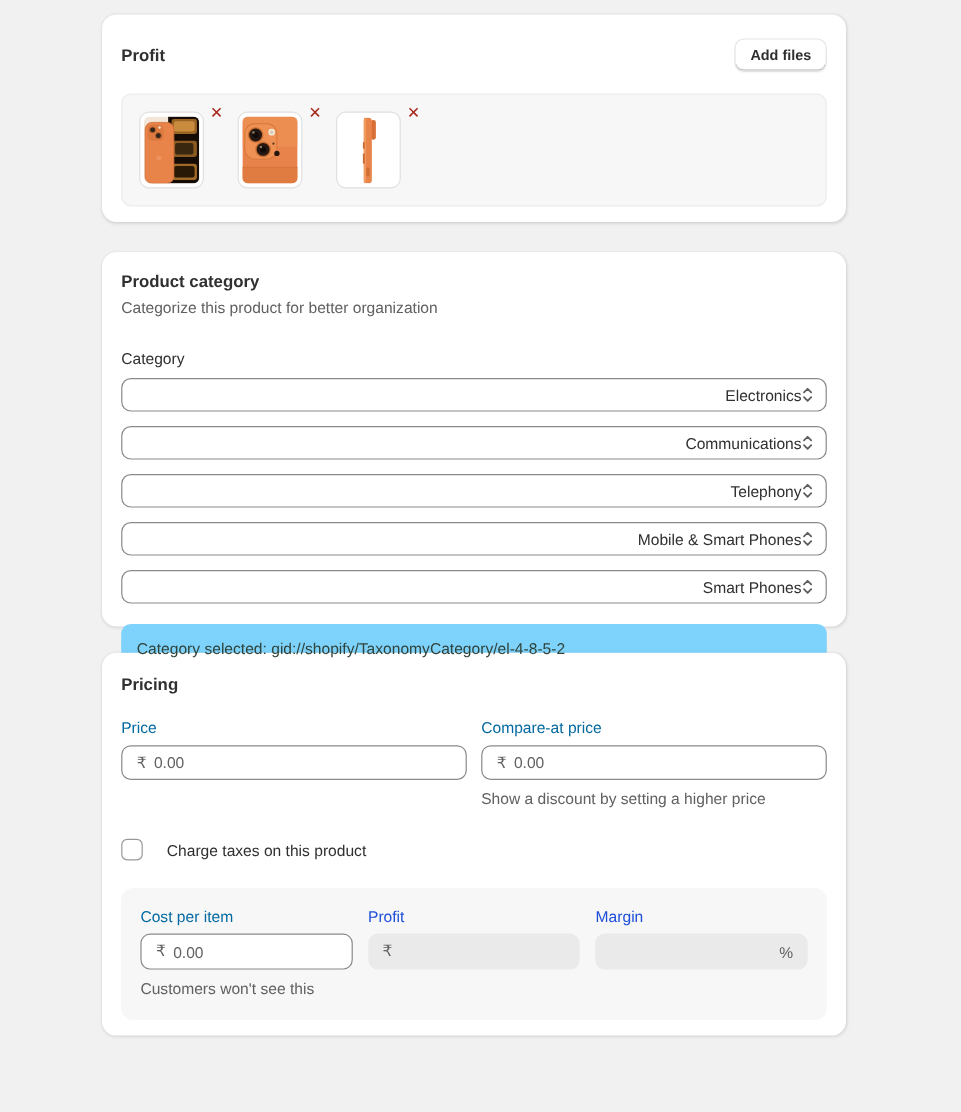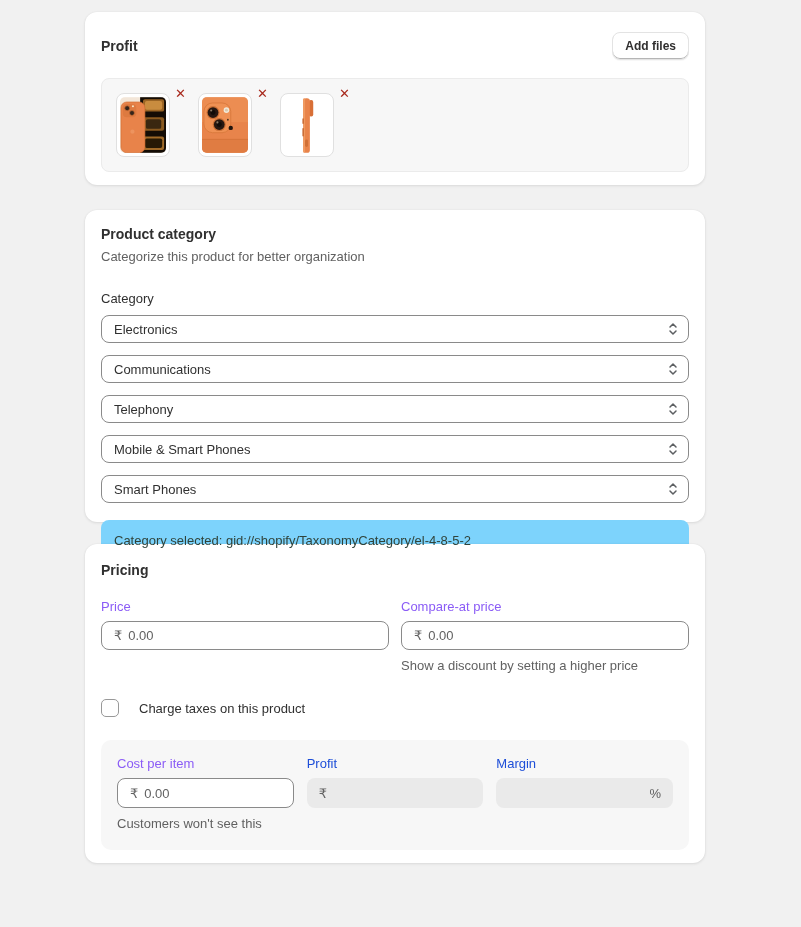--- a/index.html
+++ b/index.html
@@ -45,35 +45,35 @@
     background:none; border:none; cursor:pointer;
     font-family:inherit; font-size:13px; font-weight:700; color:#a8291c; line-height:14px;
   }
 
   
   .card-category { height:312px; margin-bottom:22px; padding-bottom:14px; }
   .card-subtitle { margin-top:6px; color:#616161; line-height:16px; }
   .field-label { margin-top:26px; margin-bottom:8px; line-height:16px; color:#303030; }
   .select {
     height:28px; border:1px solid #8a8a8a; border-radius:8px; background:#fff;
-    display:flex; align-items:center; justify-content:space-between;
+    display:flex; align-items:center; justify-content:flex-end;
     padding:0 10px 0 12px; margin-bottom:12px; cursor:pointer;
   }
   .select-text { color:#303030; }
   .select-caret { display:flex; align-items:center; }
   .banner-success {
     margin-top:17px; height:40px; background:#7dd3fc; border-radius:8px;
     display:flex; align-items:center; padding:0 13px; color:#30433a;
   }
 
   
   .card-pricing { height:319px; padding-top:18px; padding-bottom:15px; }
   .price-row { display:flex; gap:12px; margin-top:20px; }
   .price-col { flex:1; }
-  .input-label { margin-bottom:6px; line-height:16px; color:#8b5cf6; }
+  .input-label { margin-bottom:6px; line-height:16px; color:#0369a1; }
   .text-input {
     height:29px; border:1px solid #8a8a8a; border-radius:8px; background:#fff;
     display:flex; align-items:center; padding:0 12px; gap:6px;
   }
   .currency-prefix { color:#616161; }
   .text-input input {
     border:none; outline:none; background:transparent; width:100%;
     font-family:inherit; font-size:13px; color:#303030;
   }
   .text-input input::placeholder { color:#616161; opacity:1; }

